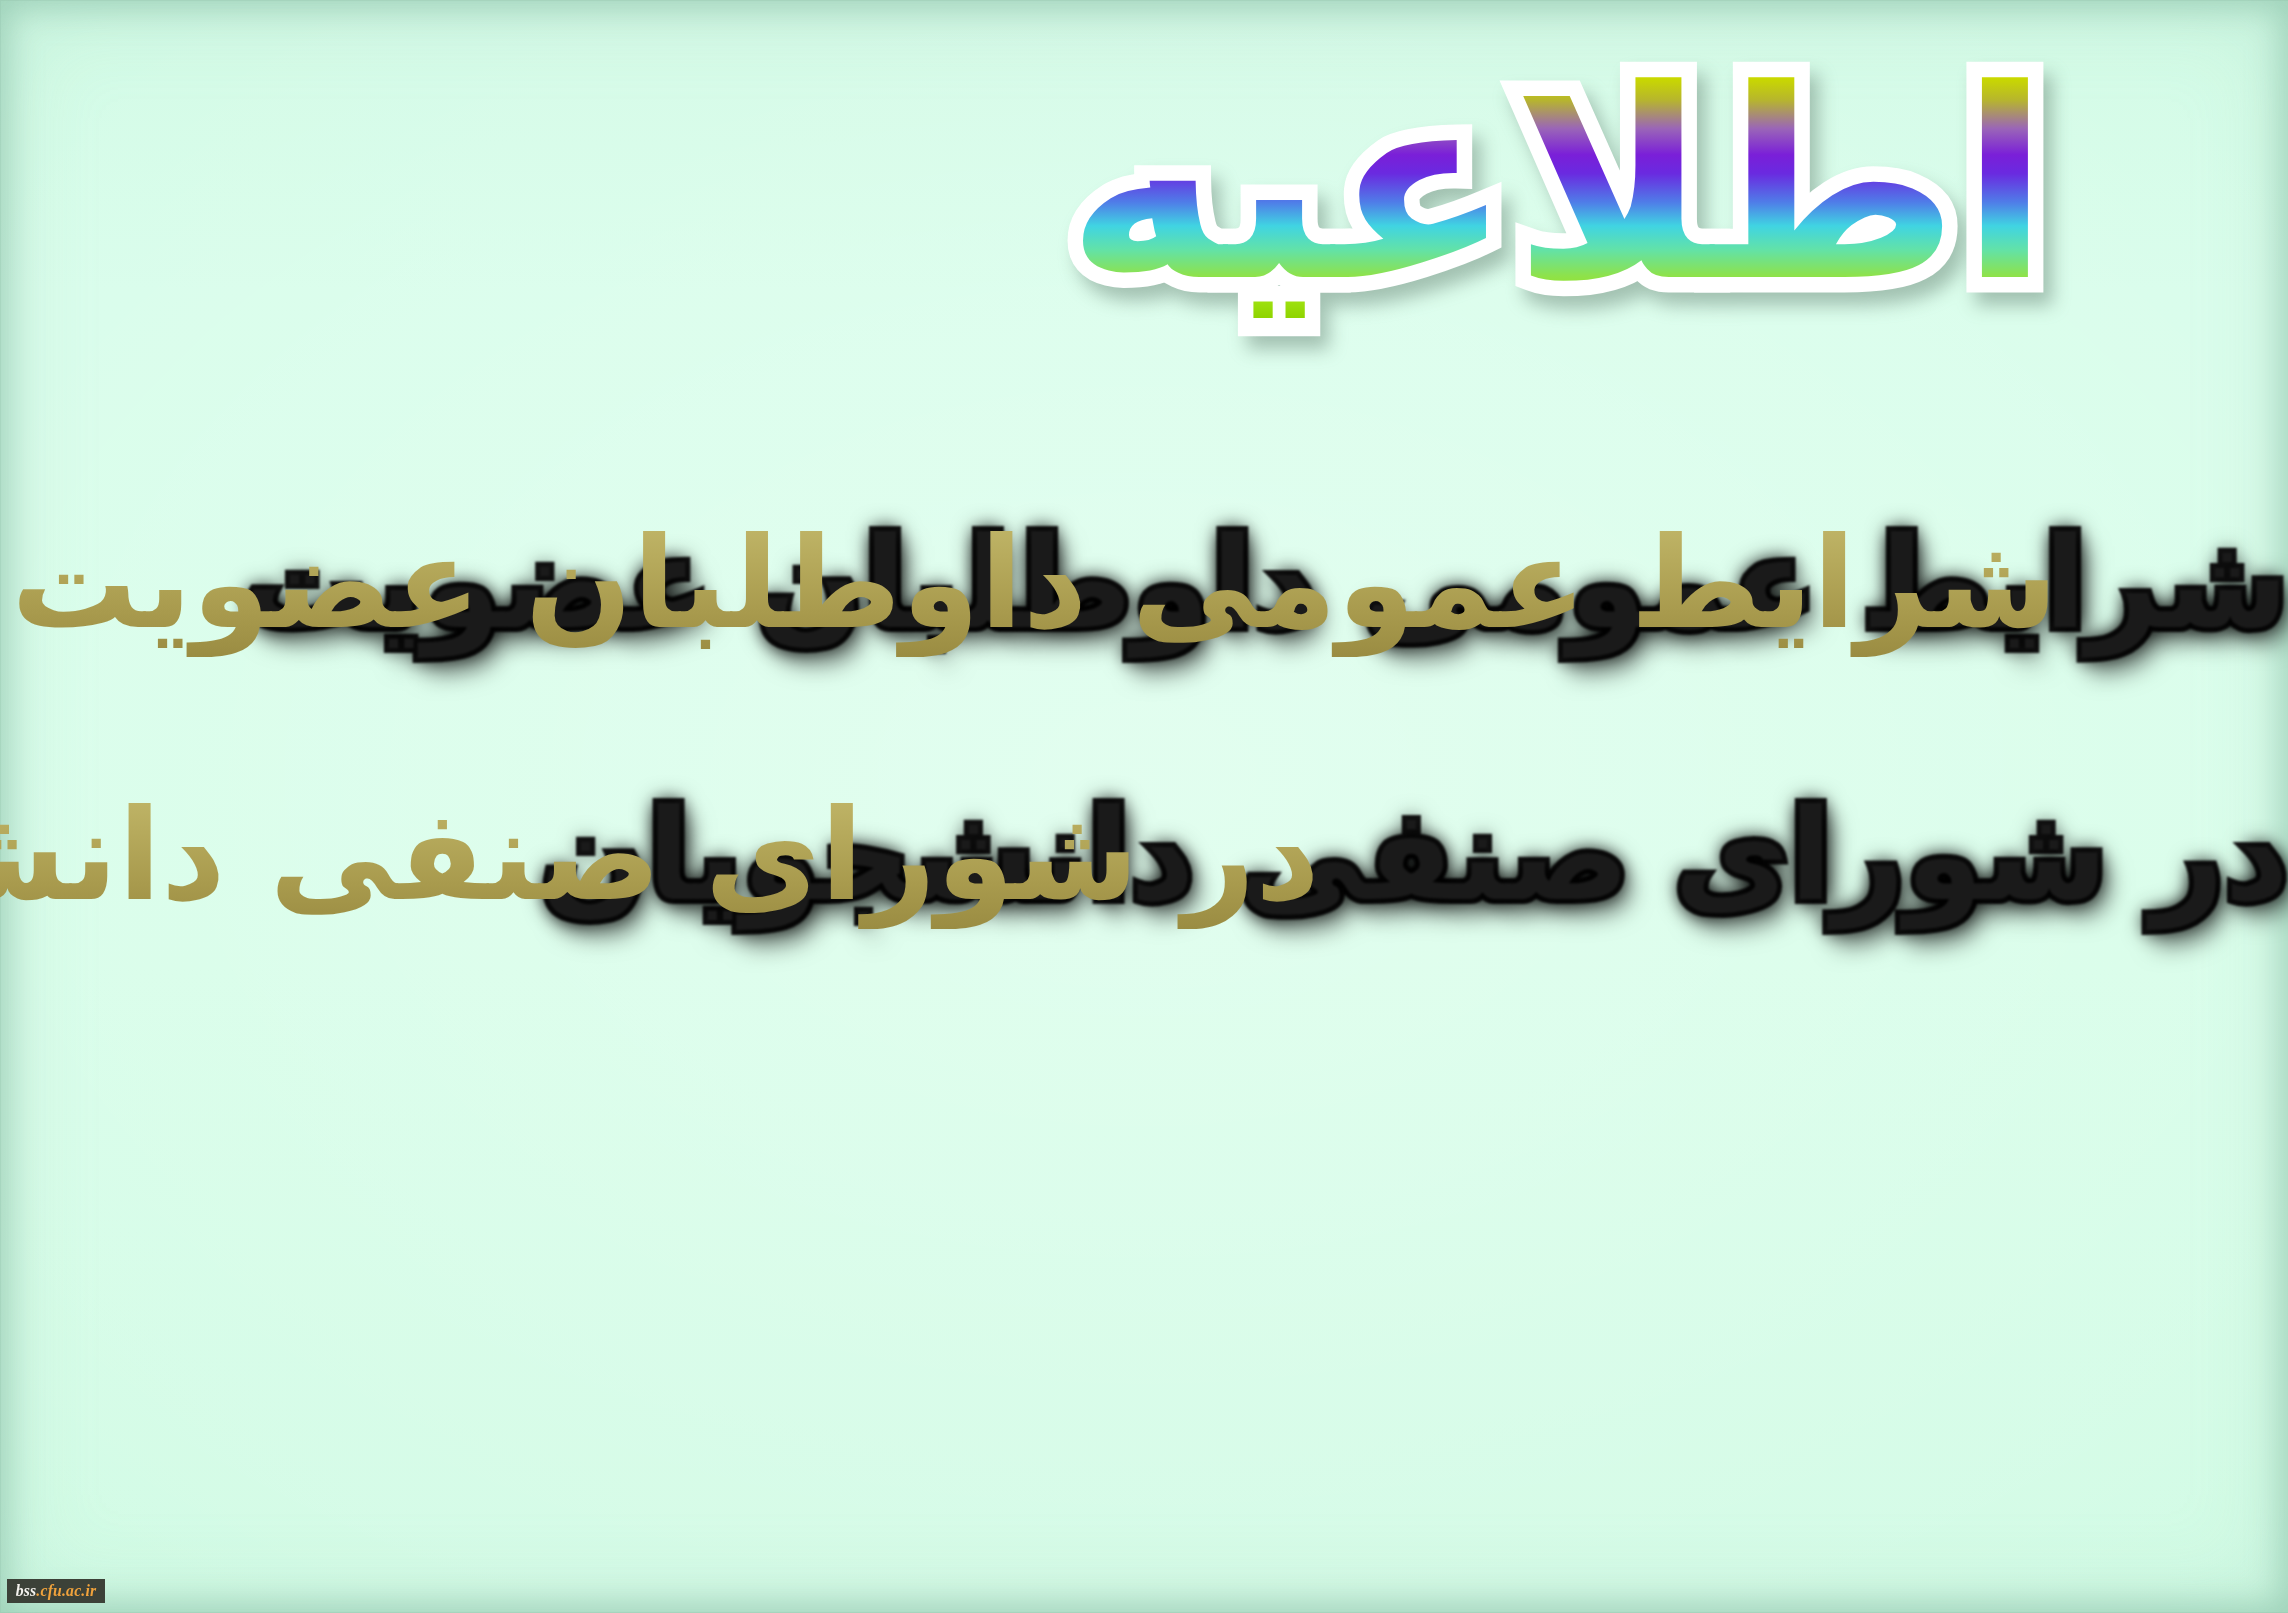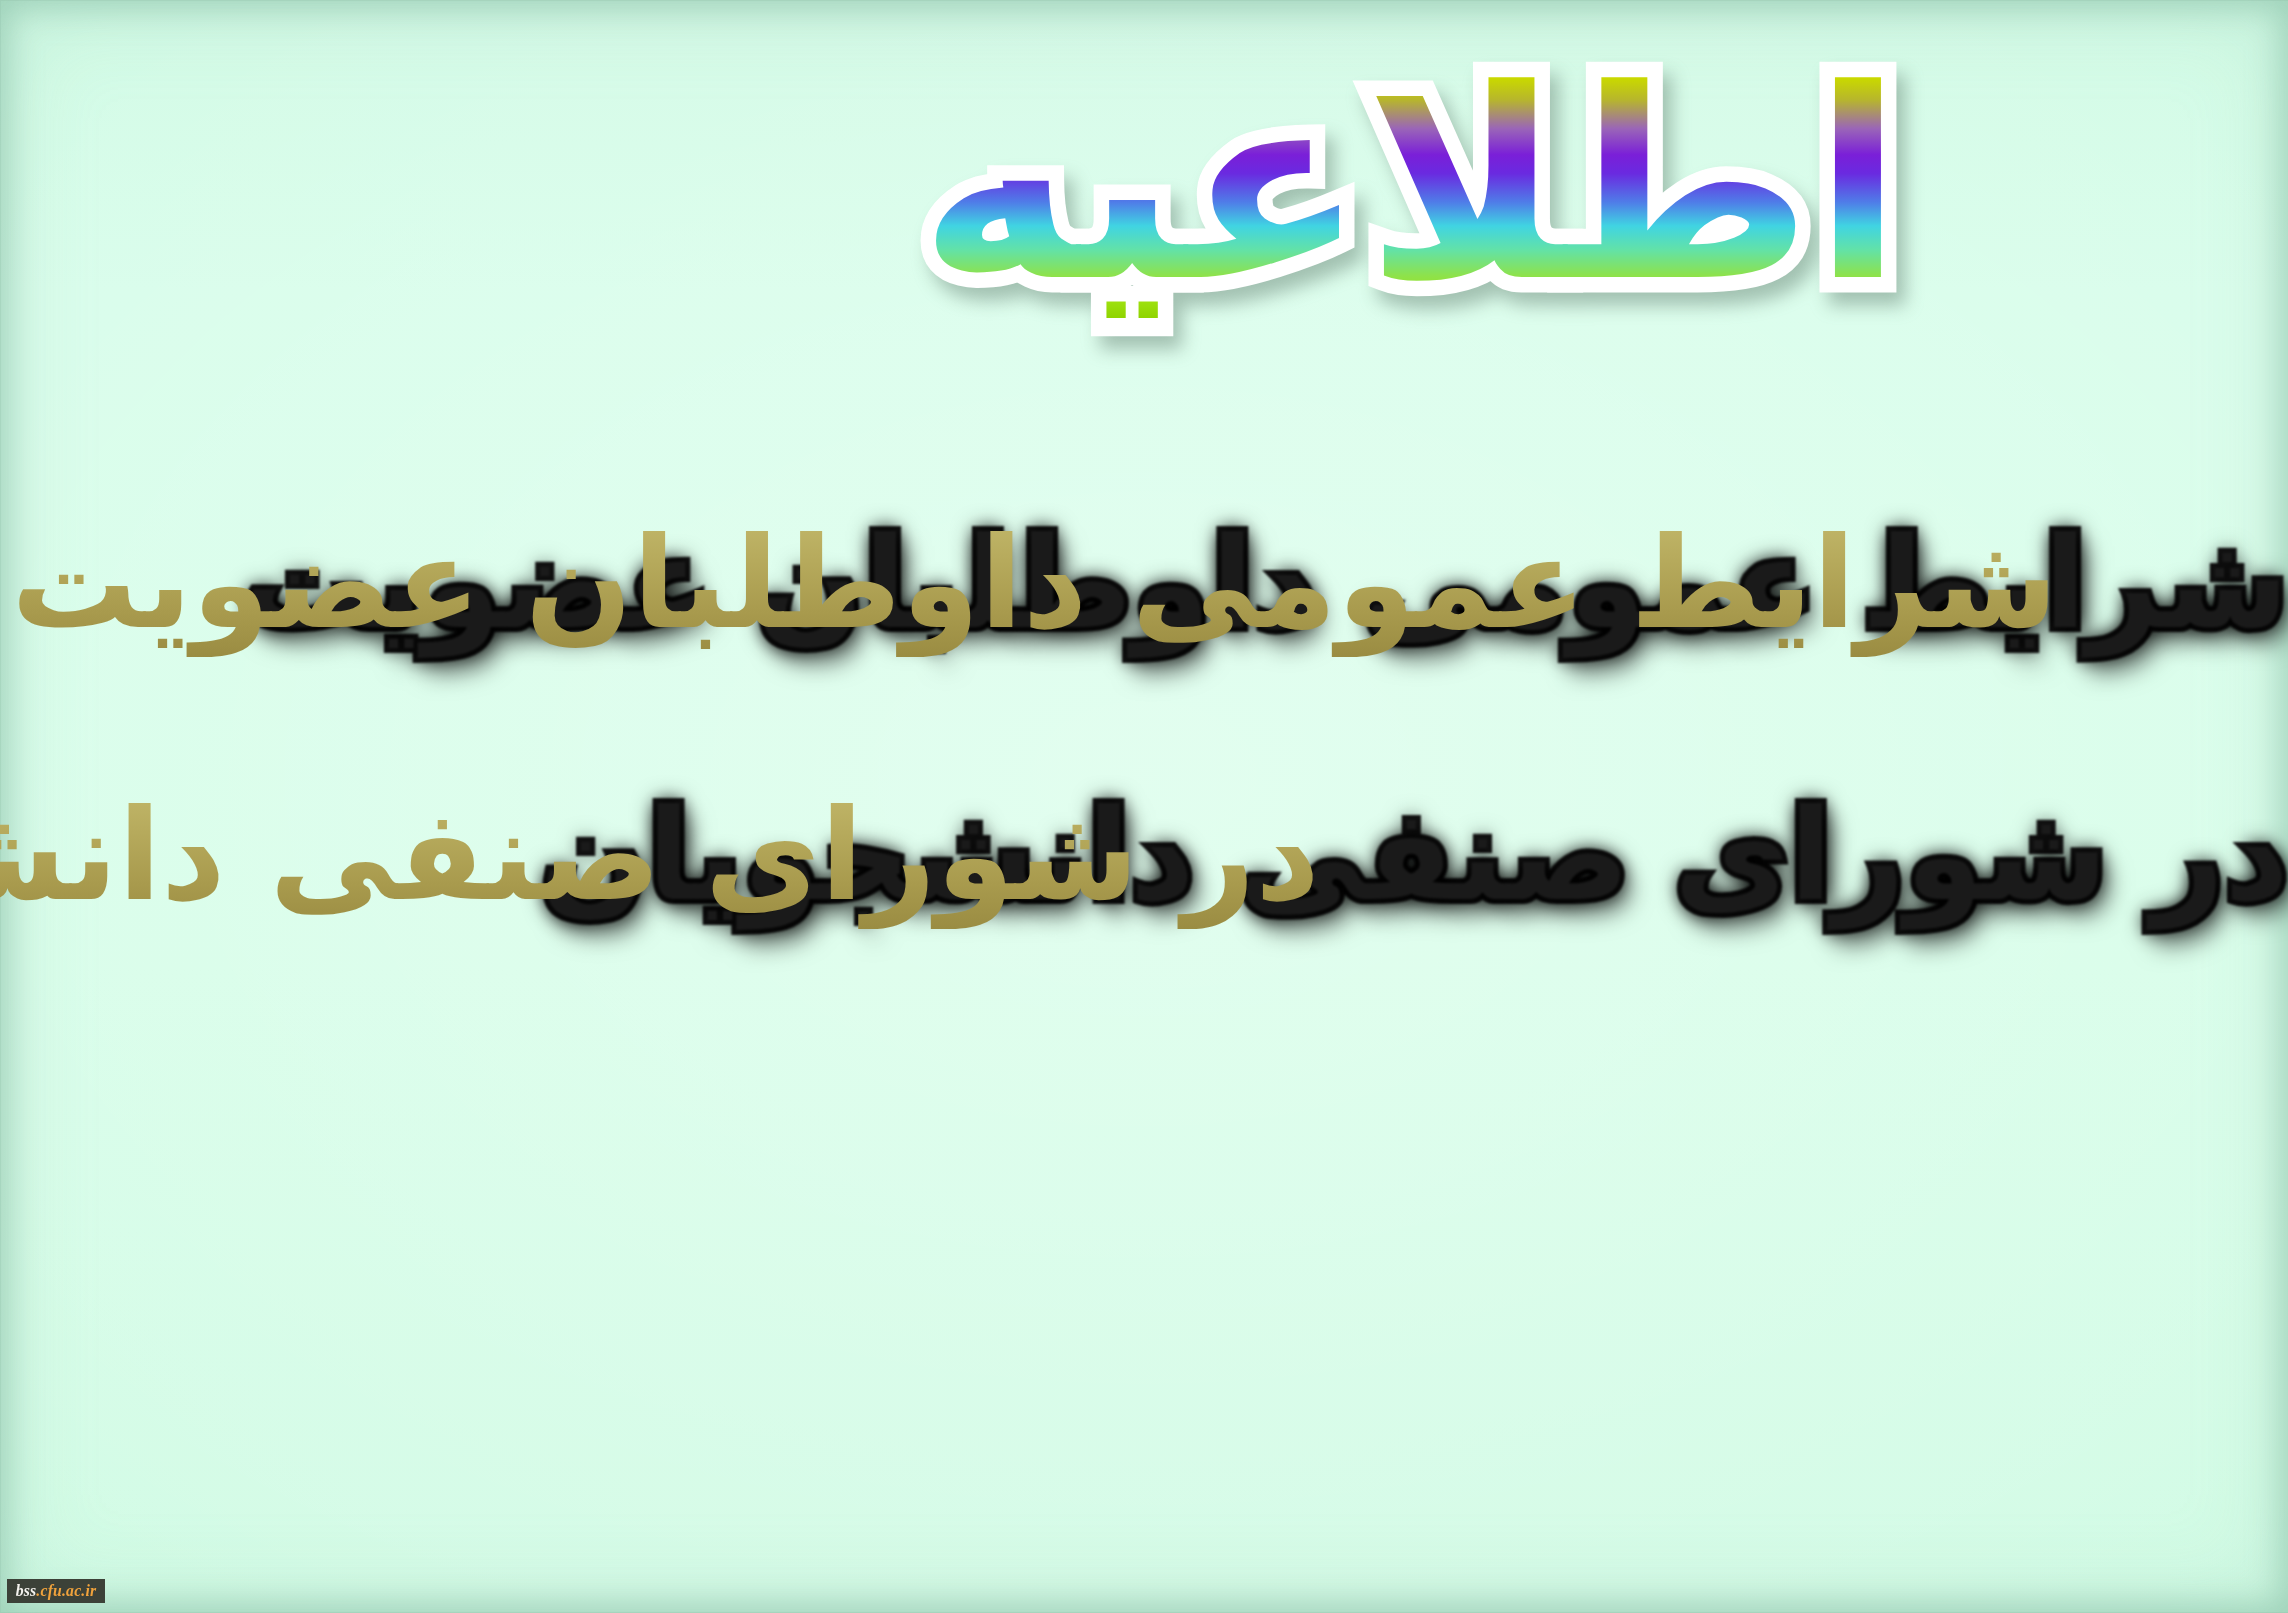--- a/index.html
+++ b/index.html
@@ -37,23 +37,22 @@
     box-shadow:
       inset 0 0 0 0.9px rgba(150, 195, 172, 0.35),
       inset 0 0 31px 9.2px rgba(129, 186, 161, 0.55),
       inset 0 0 83px 18.5px rgba(150, 200, 176, 0.20);
   }
 
   
   .headline-wrap {
     position: absolute;
     top: 55px;
-    right: 232px;
+    right: 239px;
     width: 1292px;
-    text-align: center;
     direction: rtl;
   }
 
   .headline-stack {
     position: relative;
     display: inline-block;
     line-height: 1;
   }
 
   

